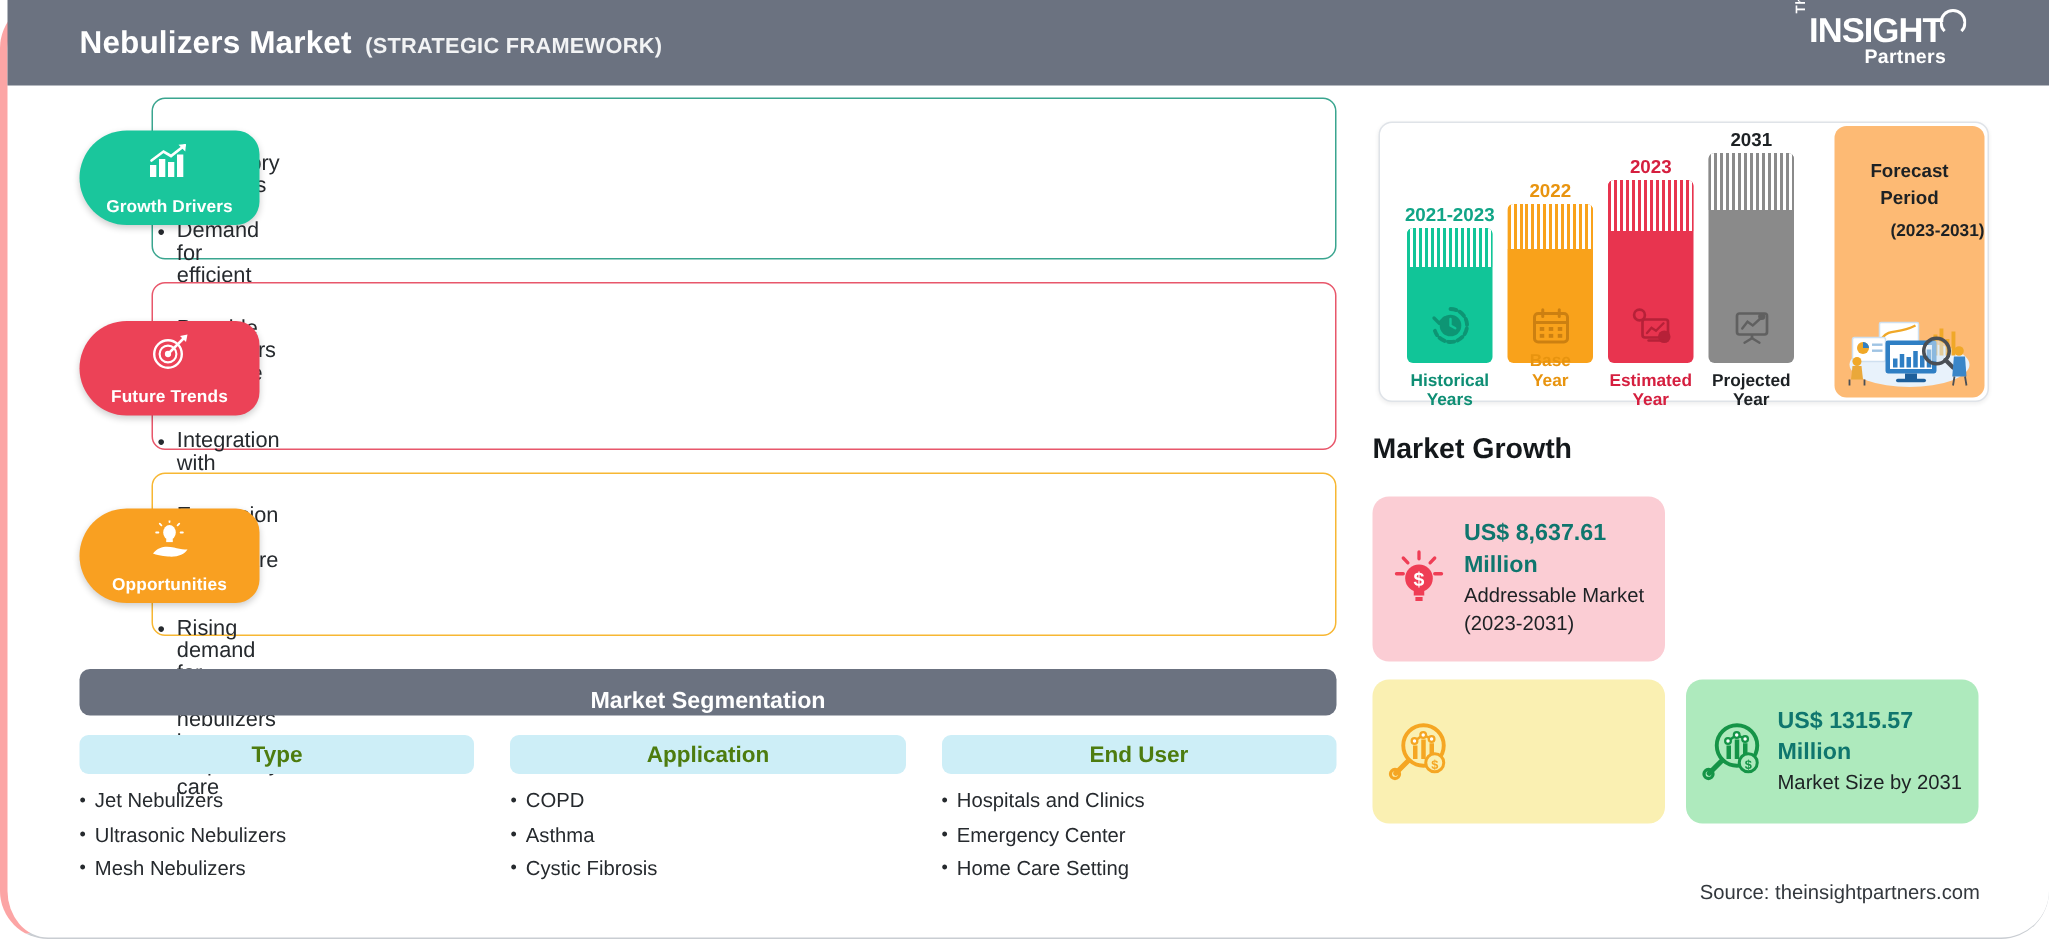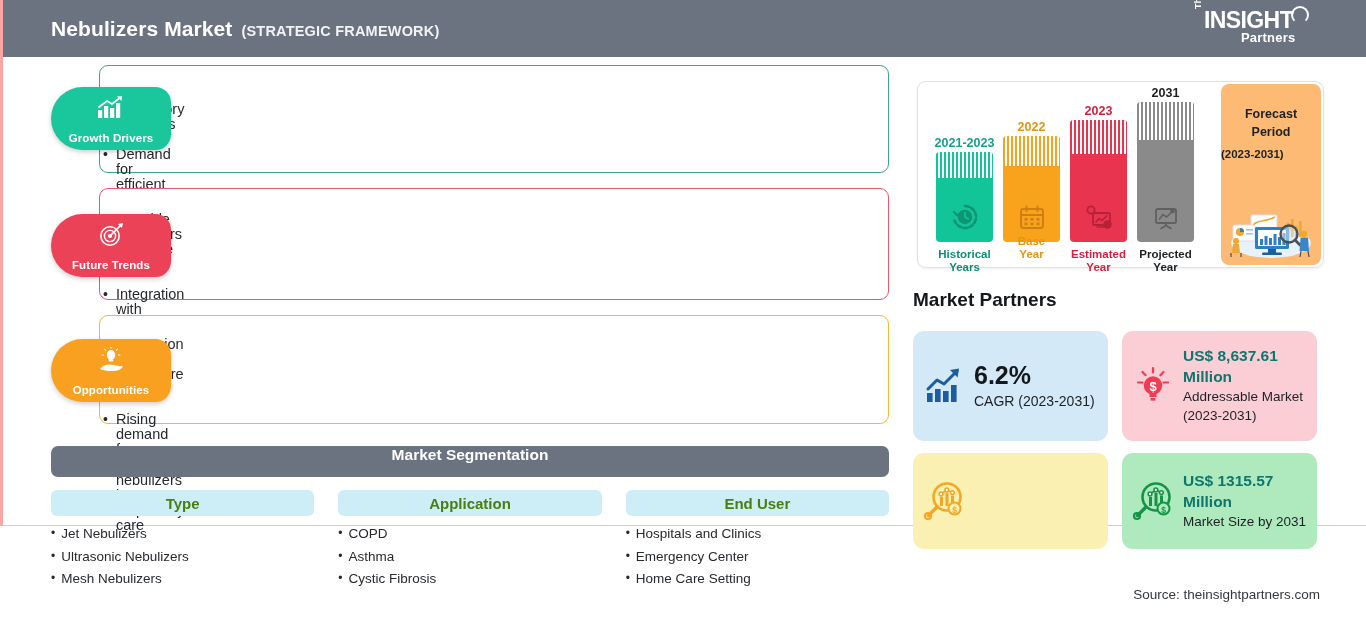--- a/index.html
+++ b/index.html
@@ -4,24 +4,25 @@
 <style>
   * { box-sizing: border-box; margin: 0; padding: 0; }
   html, body {
     width: 1366px; height: 626px;
     font-family: "Liberation Sans", sans-serif;
     background: #ffffff;
     overflow: hidden;
   }
   #page {
     position: relative;
-    width: 1366px; height: 526px;
+    width: 1366px; height: 626px;
     background: #ffffff;
-    border-left: 3px solid #fca5a5;
+    border-left: 5px solid #fca5a5;
     border-bottom: 1px solid #c9cdd2;
+    border-radius: 32px;
   }
 
   
   .header {
     position: absolute; left: 0; top: 0;
     width: 1366px; height: 57px;
     background: #6b7280;
     display: flex; align-items: center;
   }
   .header-title-wrap {
@@ -97,21 +98,21 @@
   }
   .bullet { display: flex; align-items: flex-start; gap: 8px; margin-bottom: 14px; }
   .bullet-dot { font-size: 14px; line-height: 1.05; color: #262a2e; }
   .bullet-text { line-height: 1.05; }
 
   
   .seg-header {
     position: absolute; left: 48px; top: 389px;
     width: 838px; height: 31px;
     background: #6b7280; border-radius: 7px;
-    display: flex; align-items: flex-start; justify-content: center;
+    display: flex; align-items: flex-end; justify-content: center;
   }
   .seg-header-label { font-size: 15.5px; font-weight: 700; color: #fff; }
 
   .seg-cols { position: absolute; left: 48px; top: 433px; width: 838px; display: flex; gap: 24px; }
   .seg-col { width: 264px; }
   .seg-col-head {
     height: 26px; background: #cdeef7; border-radius: 6px;
     display: flex; align-items: center; justify-content: center;
     margin-bottom: 11px;
   }
@@ -156,21 +157,21 @@
     width: 100px; height: 181px;
     background: #fdba74; border-radius: 8px;
   }
   .forecast-side-title {
     position: absolute; left: 0; top: 22px; width: 100%;
     text-align: center; font-size: 12.5px; font-weight: 700;
     color: #1d2124; line-height: 1.4;
   }
   .forecast-side-range {
     position: absolute; left: 0; top: 64px; width: 100%;
-    text-align: left; font-size: 11.5px; font-weight: 700;
+    text-align: right; font-size: 11.5px; font-weight: 700;
     color: #1d2124;
   }
   .forecast-illus {
     position: absolute; left: 4px; bottom: 6px; width: 92px; height: 56px;
   }
 
   .outlook-title {
     position: absolute; left: 10px; top: 232px;
     font-size: 19px; font-weight: 700; color: #14181b;
   }
@@ -503,44 +504,26 @@
             <g>
               <circle cx="79" cy="31" r="3.2" fill="#f0a828"></circle>
               <path d="M75.6 34.6 L74.5 48 L84 48 L83 34.6 Z" fill="#3a86c8"></path>
               <path d="M76 48 L75 54 M83 48 L84 54" stroke="#4a4f55" stroke-width="1.2"></path>
             </g>
           </svg>
         </span>
       </div>
     </div>
 
-    <div class="outlook-title">Market Partners</div>
+    <div class="outlook-title">Market Growth</div>
 
     <div class="cards">
 
       <div class="card-row">
 
-        <div class="card card-tall" style="background:#d4e9f7;">
-          <span class="card-icon">
-            <svg viewBox="0 0 42 42" width="42" height="42">
-              <g fill="#1a5e9e">
-                <rect x="4" y="28" width="5.6" height="9"></rect>
-                <rect x="12" y="24" width="5.6" height="13"></rect>
-                <rect x="20" y="26" width="5.6" height="11"></rect>
-                <rect x="28" y="20" width="5.6" height="17"></rect>
-              </g>
-              <path d="M5 24 L14 15 L21 19 L34 6" stroke="#1a5e9e" stroke-width="3" fill="none" stroke-linecap="round" stroke-linejoin="round"></path>
-              <path d="M27 5 L36 3.6 L34.6 12.6 Z" fill="#1a5e9e"></path>
-            </svg>
-          </span>
-          <span class="card-text">
-            <span class="card-value-big">6.2%</span>
-            <span class="card-label-lg">CAGR (2023-2031)</span>
-          </span>
-        </div>
 
         <div class="card card-tall" style="background:#fbcdd4;">
           <span class="card-icon">
             <svg viewBox="0 0 42 42" width="42" height="42">
               <g stroke="#ef3d55" stroke-width="2.2" stroke-linecap="round">
                 <path d="M21 3 V7.5"></path>
                   <path d="M10.5 7 L13.6 10.2"></path>
                   <path d="M31.5 7 L28.4 10.2"></path>
                 <path d="M6 17.5 H10.5"></path>
                   <path d="M36 17.5 H31.5"></path>

